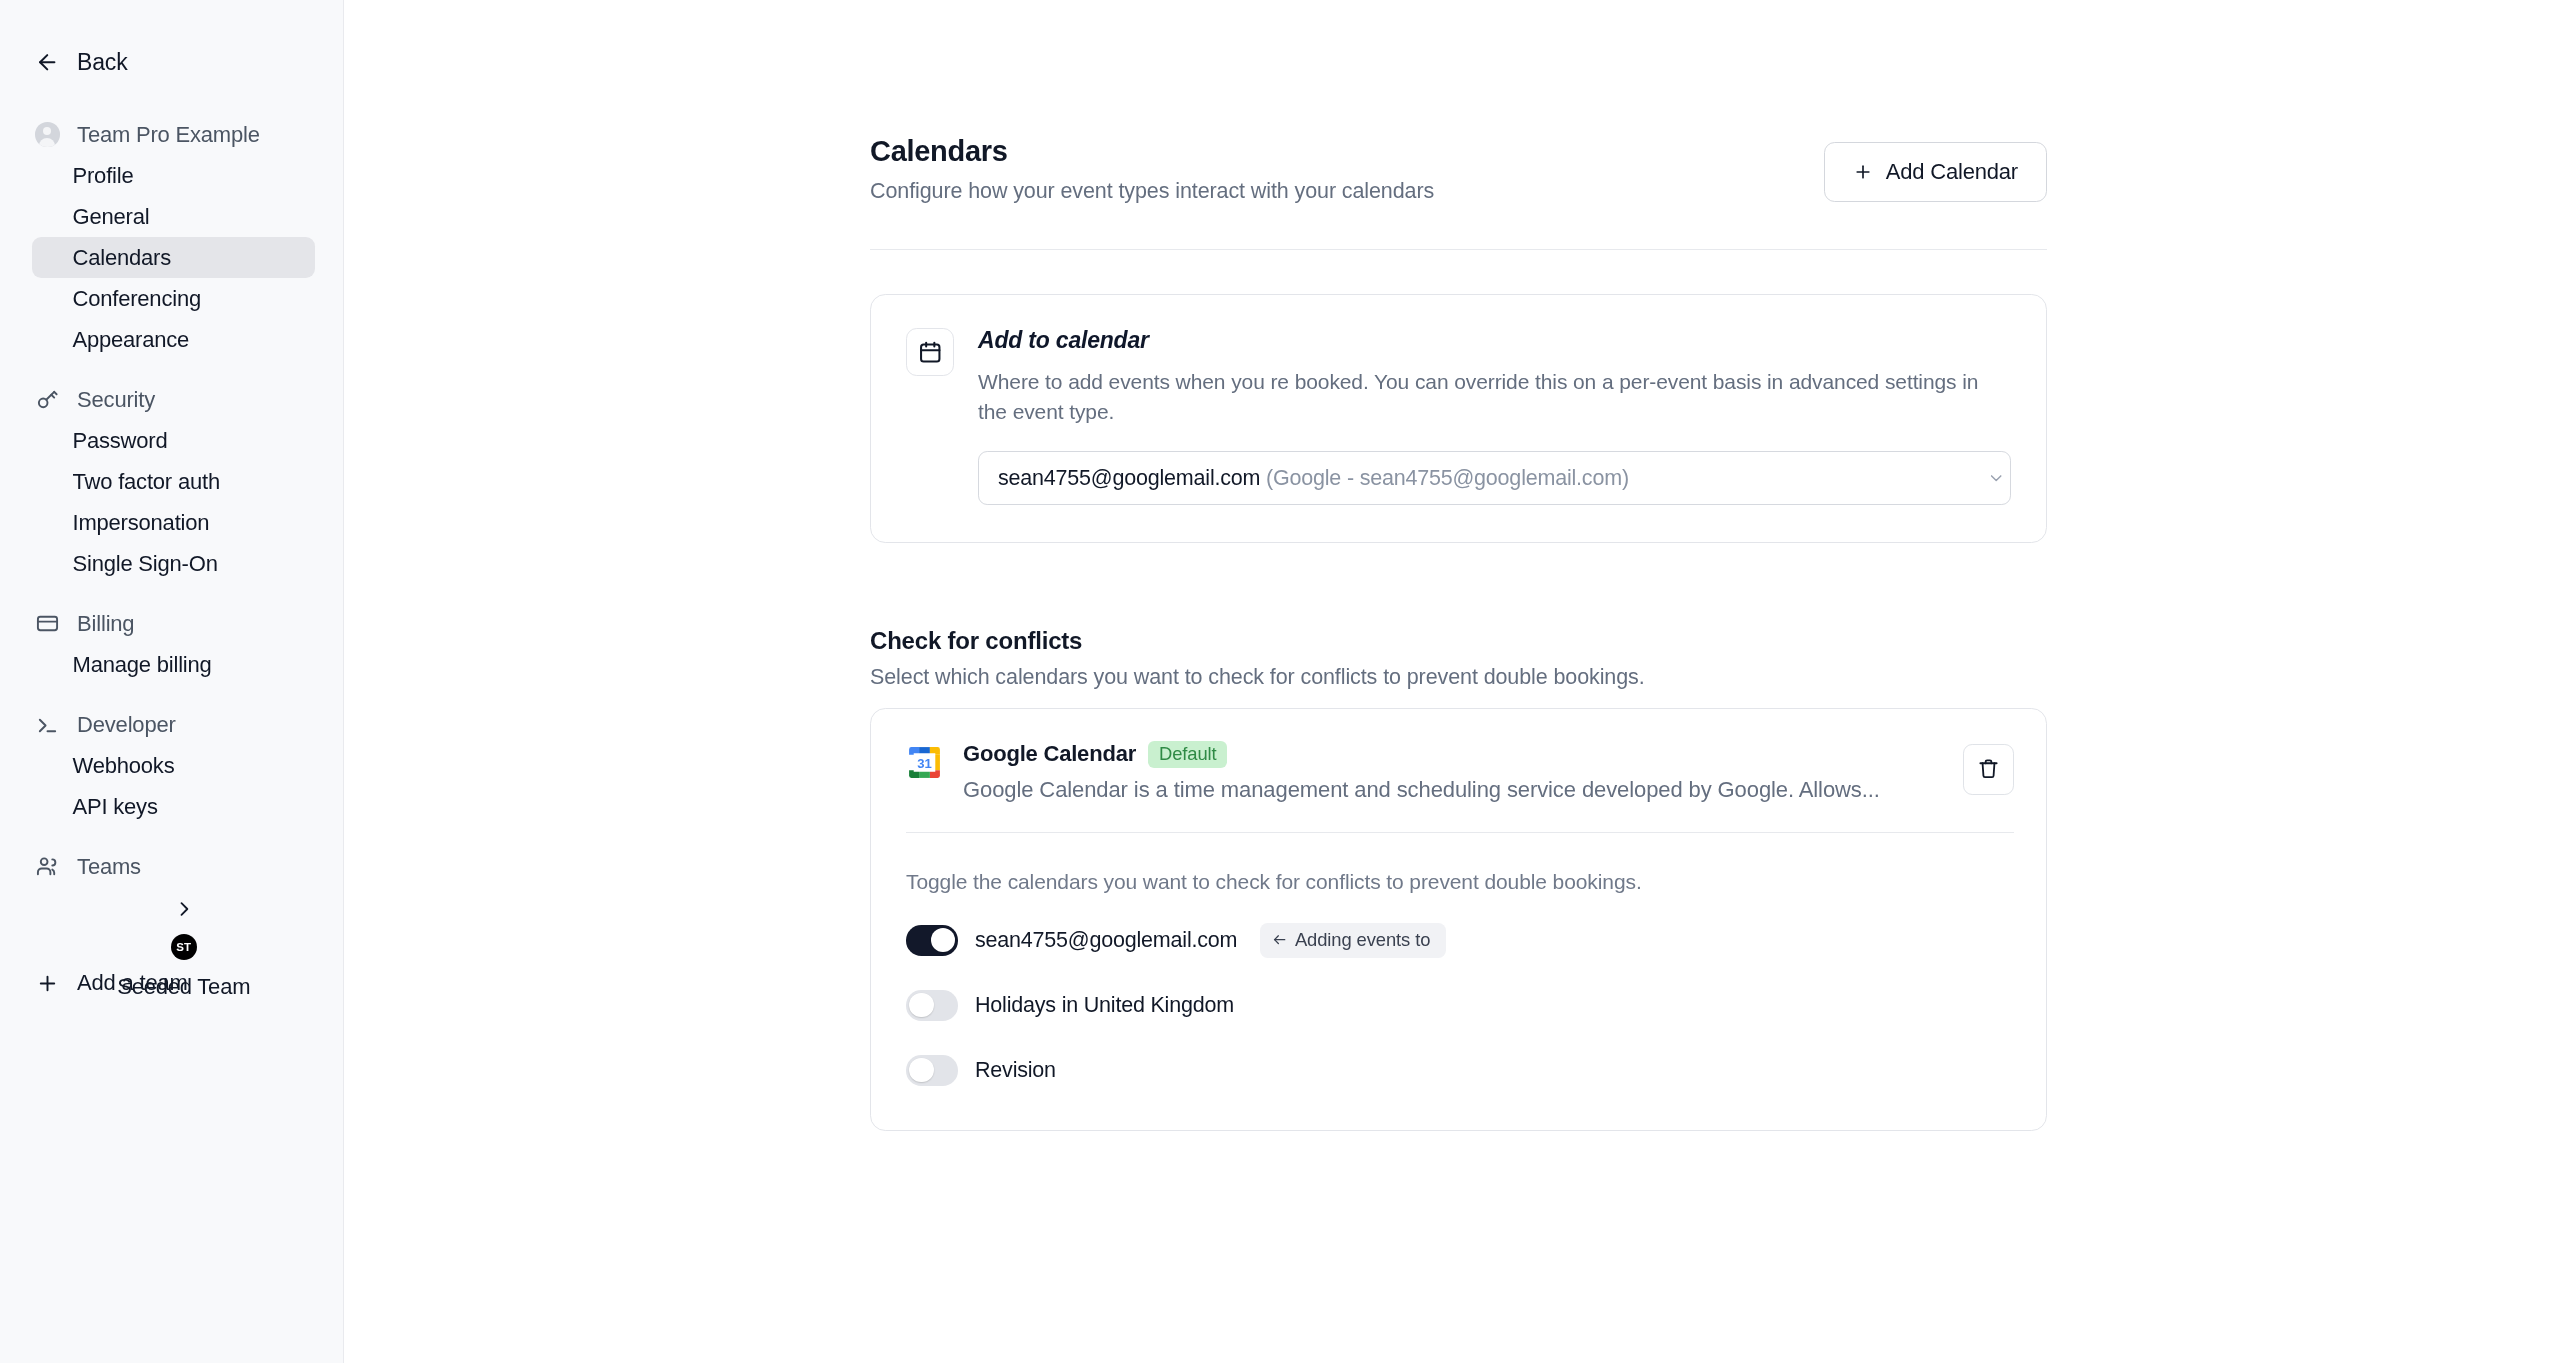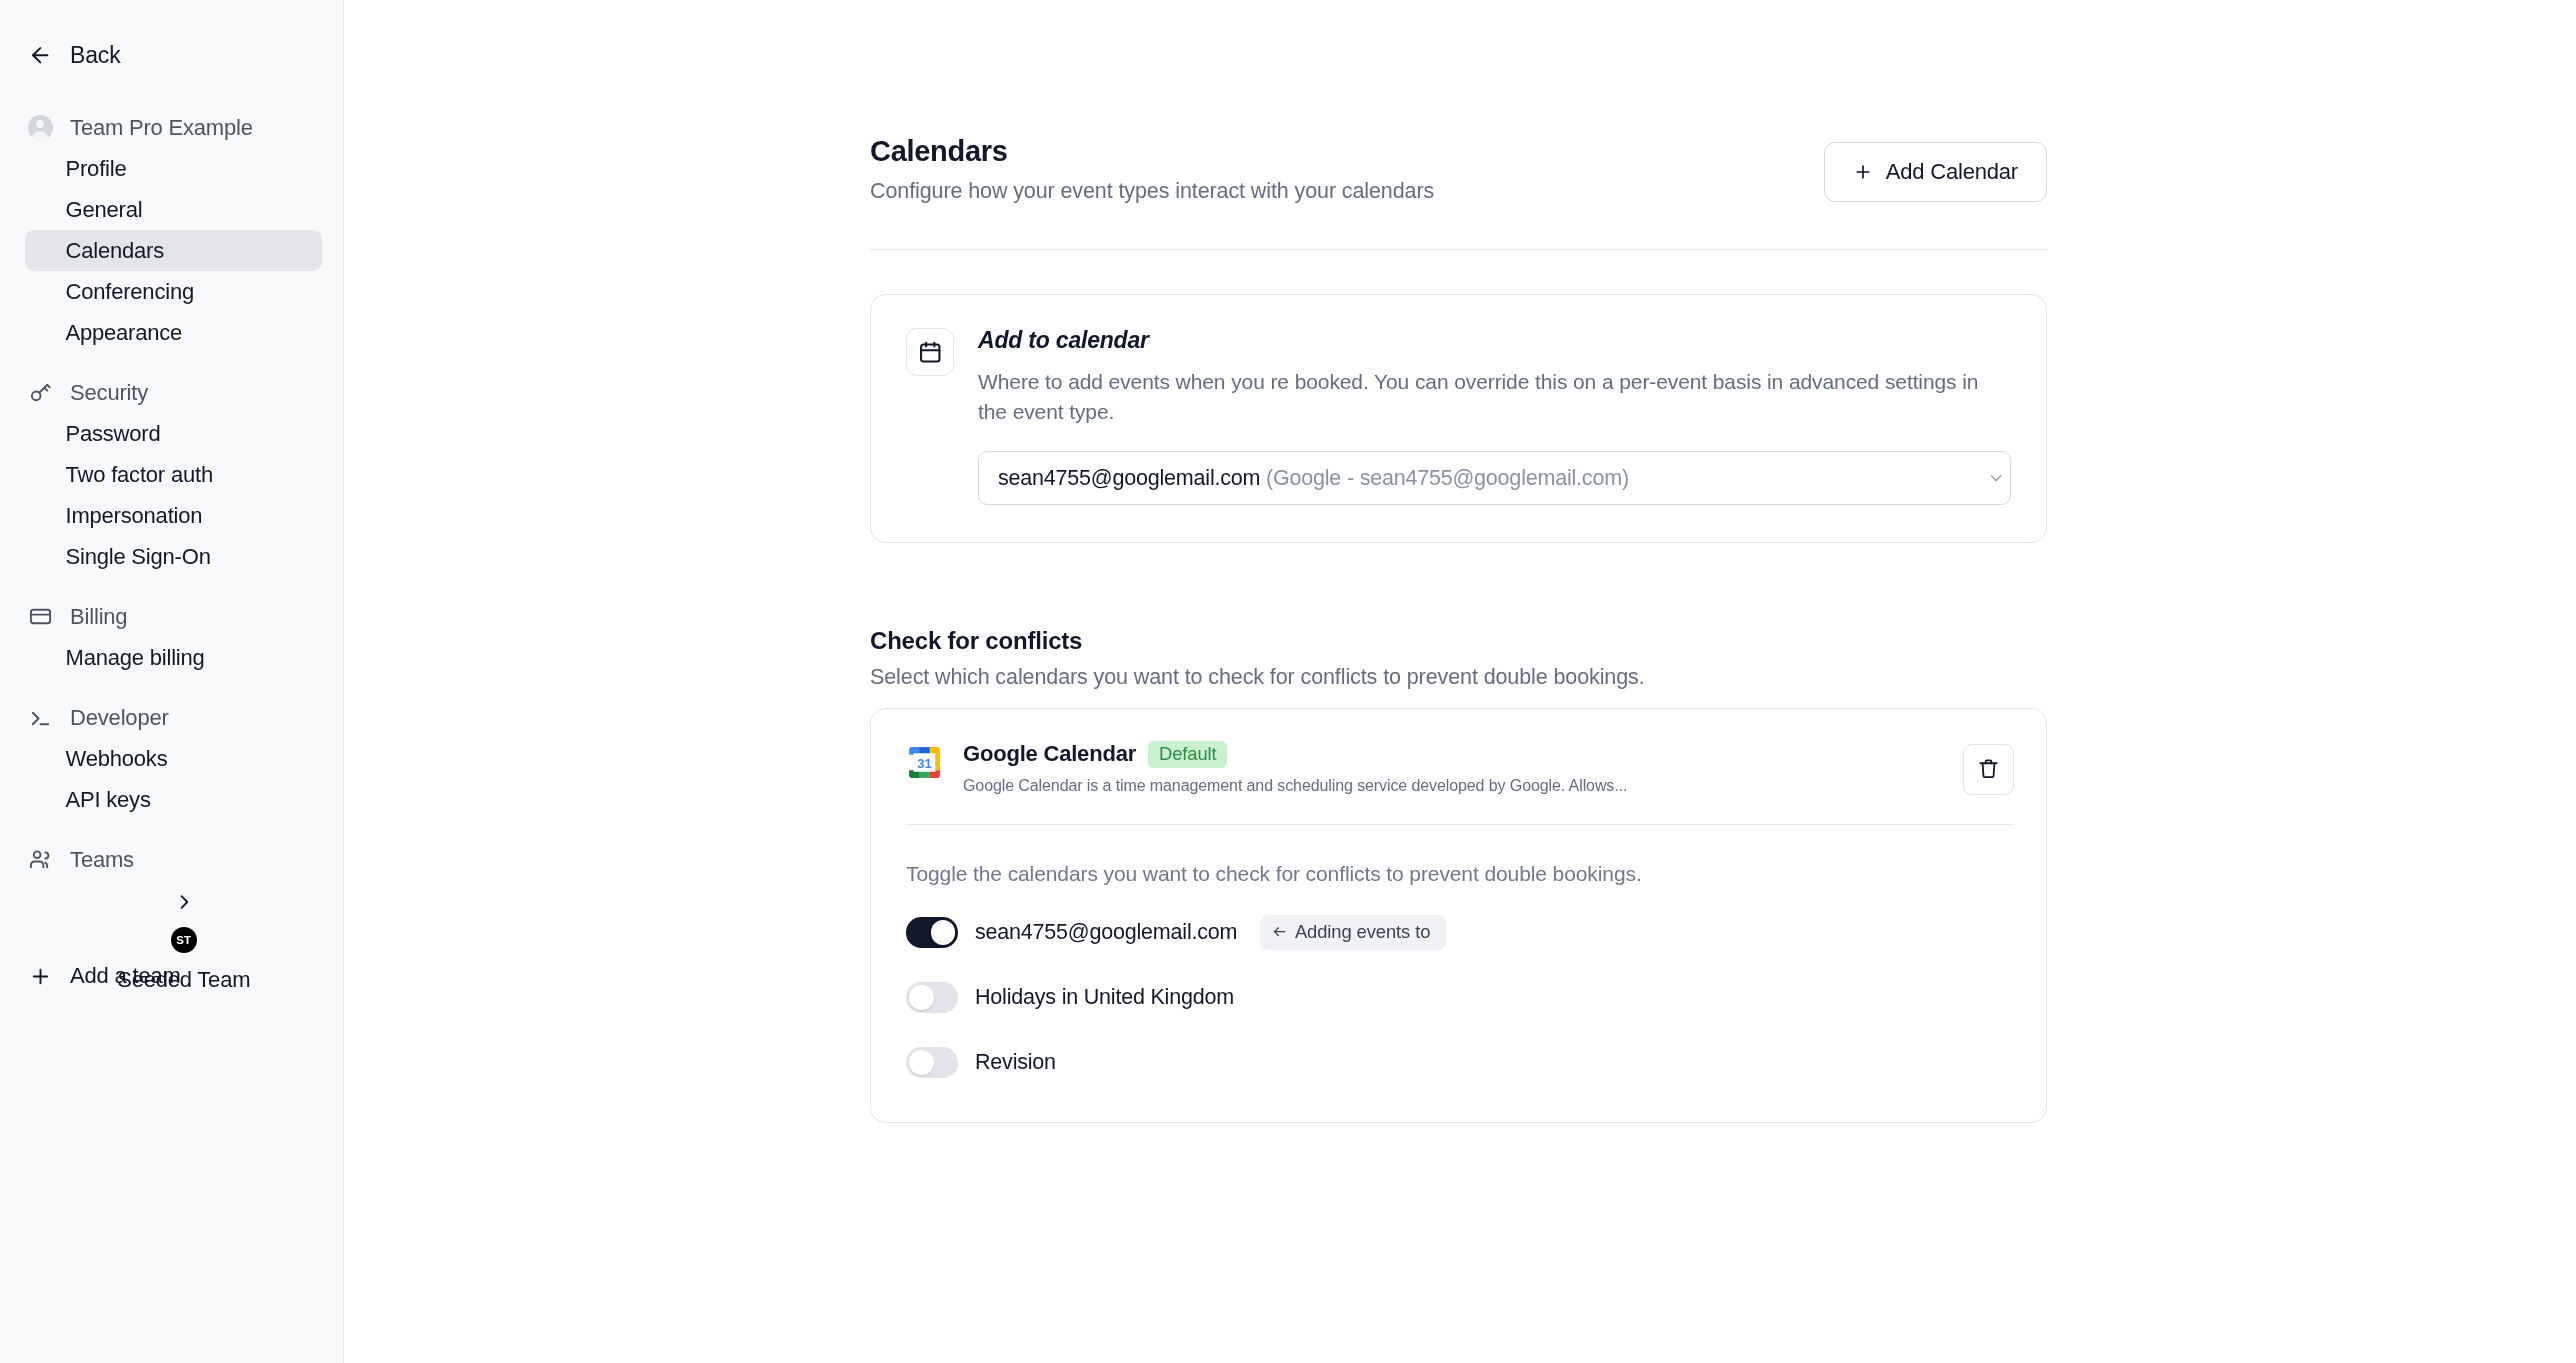--- a/index.html
+++ b/index.html
@@ -17,21 +17,21 @@
     height: 1363px;
   }
 
   
   .sidebar {
     width: 344px;
     flex: 0 0 344px;
     height: 1363px;
     background: #f8f9fb;
     border-right: 0.8px solid #e9eaee;
-    padding: 0;
+    padding: 7px;
     position: relative;
   }
   .back-row {
     display: flex;
     align-items: center;
     gap: 17.6px;
     padding: 0 0 0 28px;
     height: 55px;
     margin-top: 28px;
   }
@@ -340,21 +340,21 @@
     align-items: center;
     background: #c9f0cf;
     color: #2f8a45;
     font-size: 18.4px;
     border-radius: 6.1px;
     padding: 3.8px 10.7px 4.6px 10.7px;
     letter-spacing: -0.1px;
     line-height: 1;
   }
   .gc-desc {
-    font-size: 16px;
+    font-size: 22px;
     color: #646e7f;
     margin-top: 9.2px;
     letter-spacing: -0.1px;
     white-space: nowrap;
     overflow: hidden;
     text-overflow: ellipsis;
     max-width: 989px;
   }
   .btn-trash {
     width: 51px; height: 51px;

